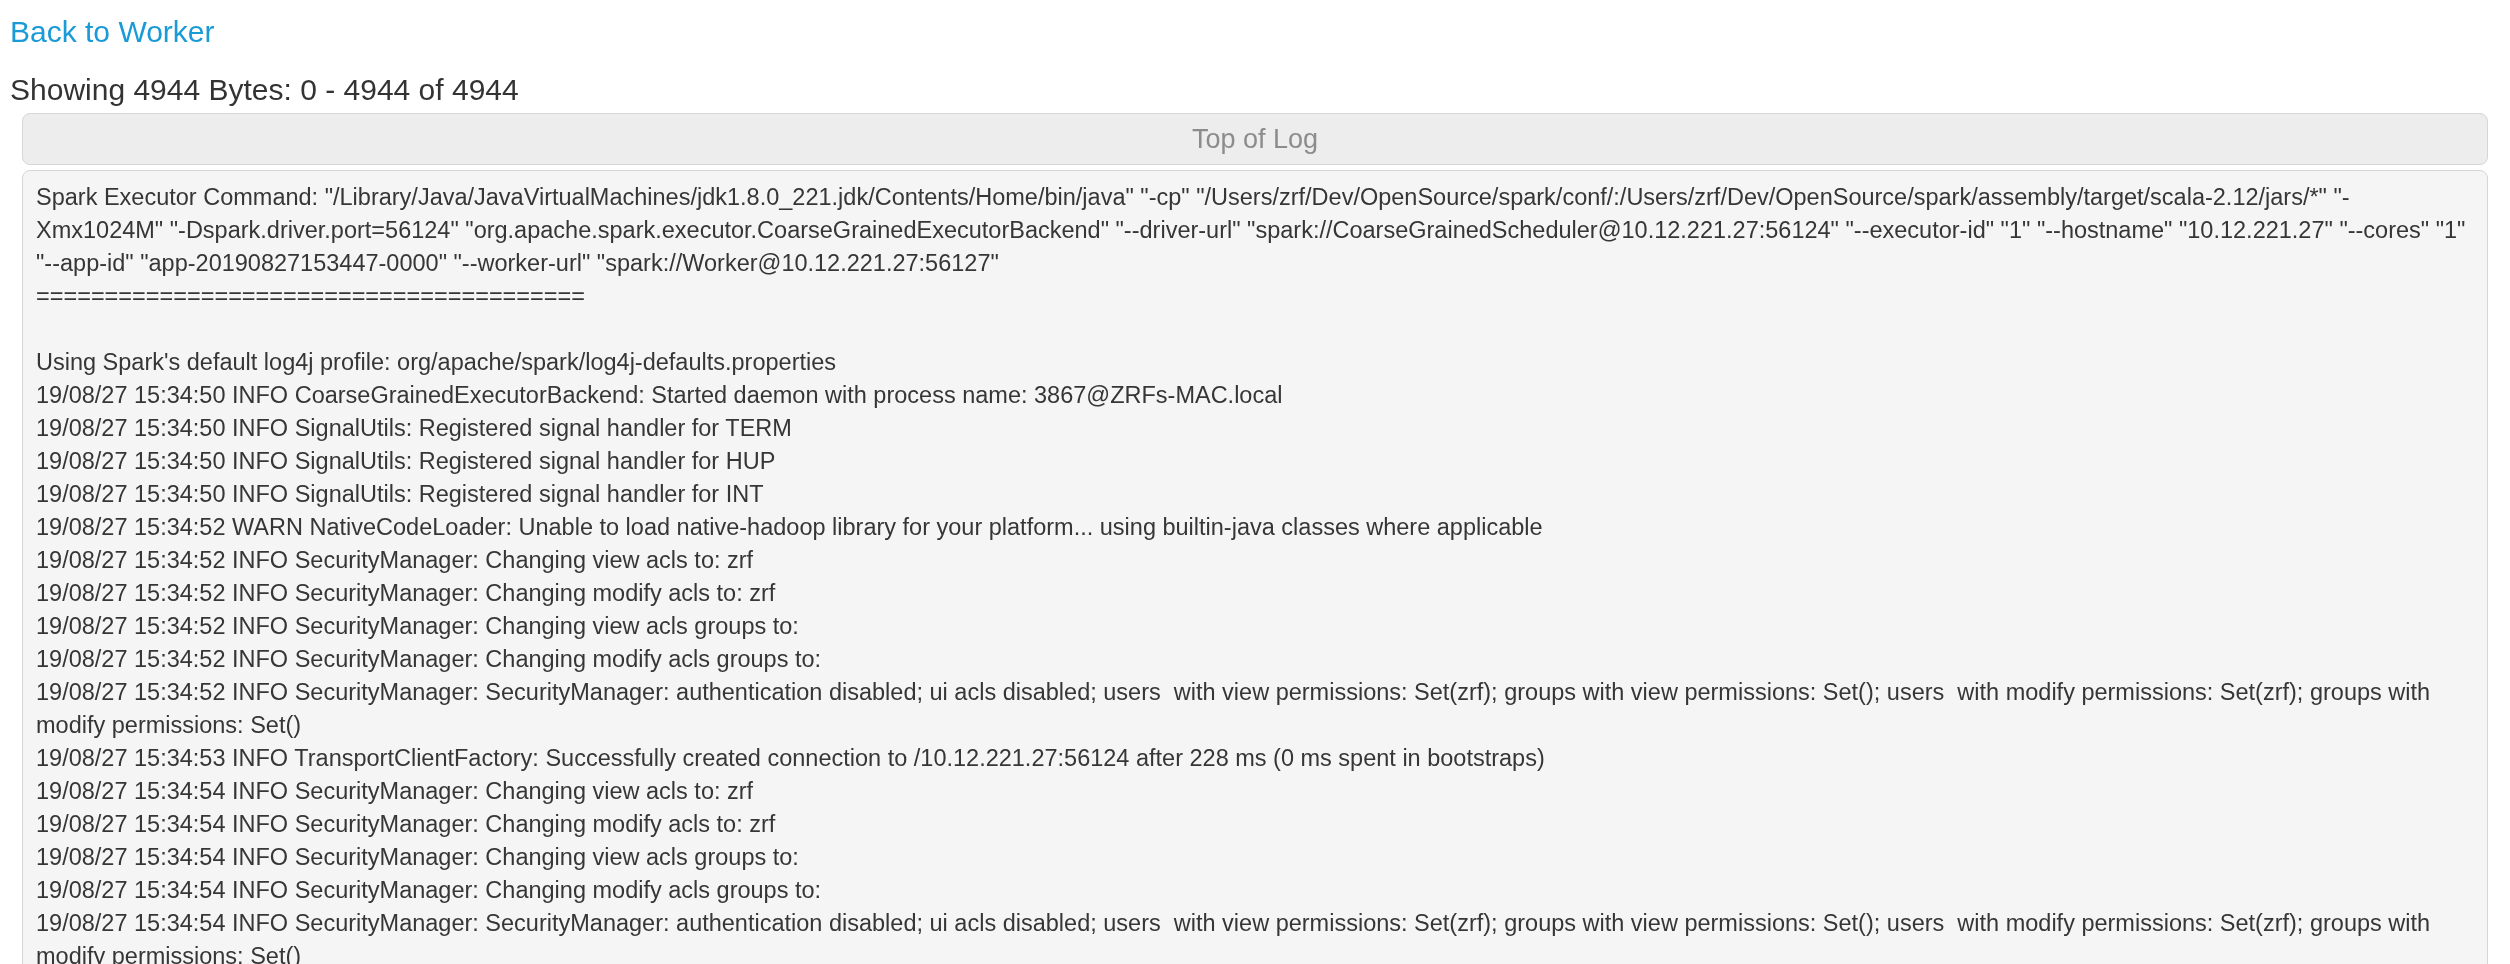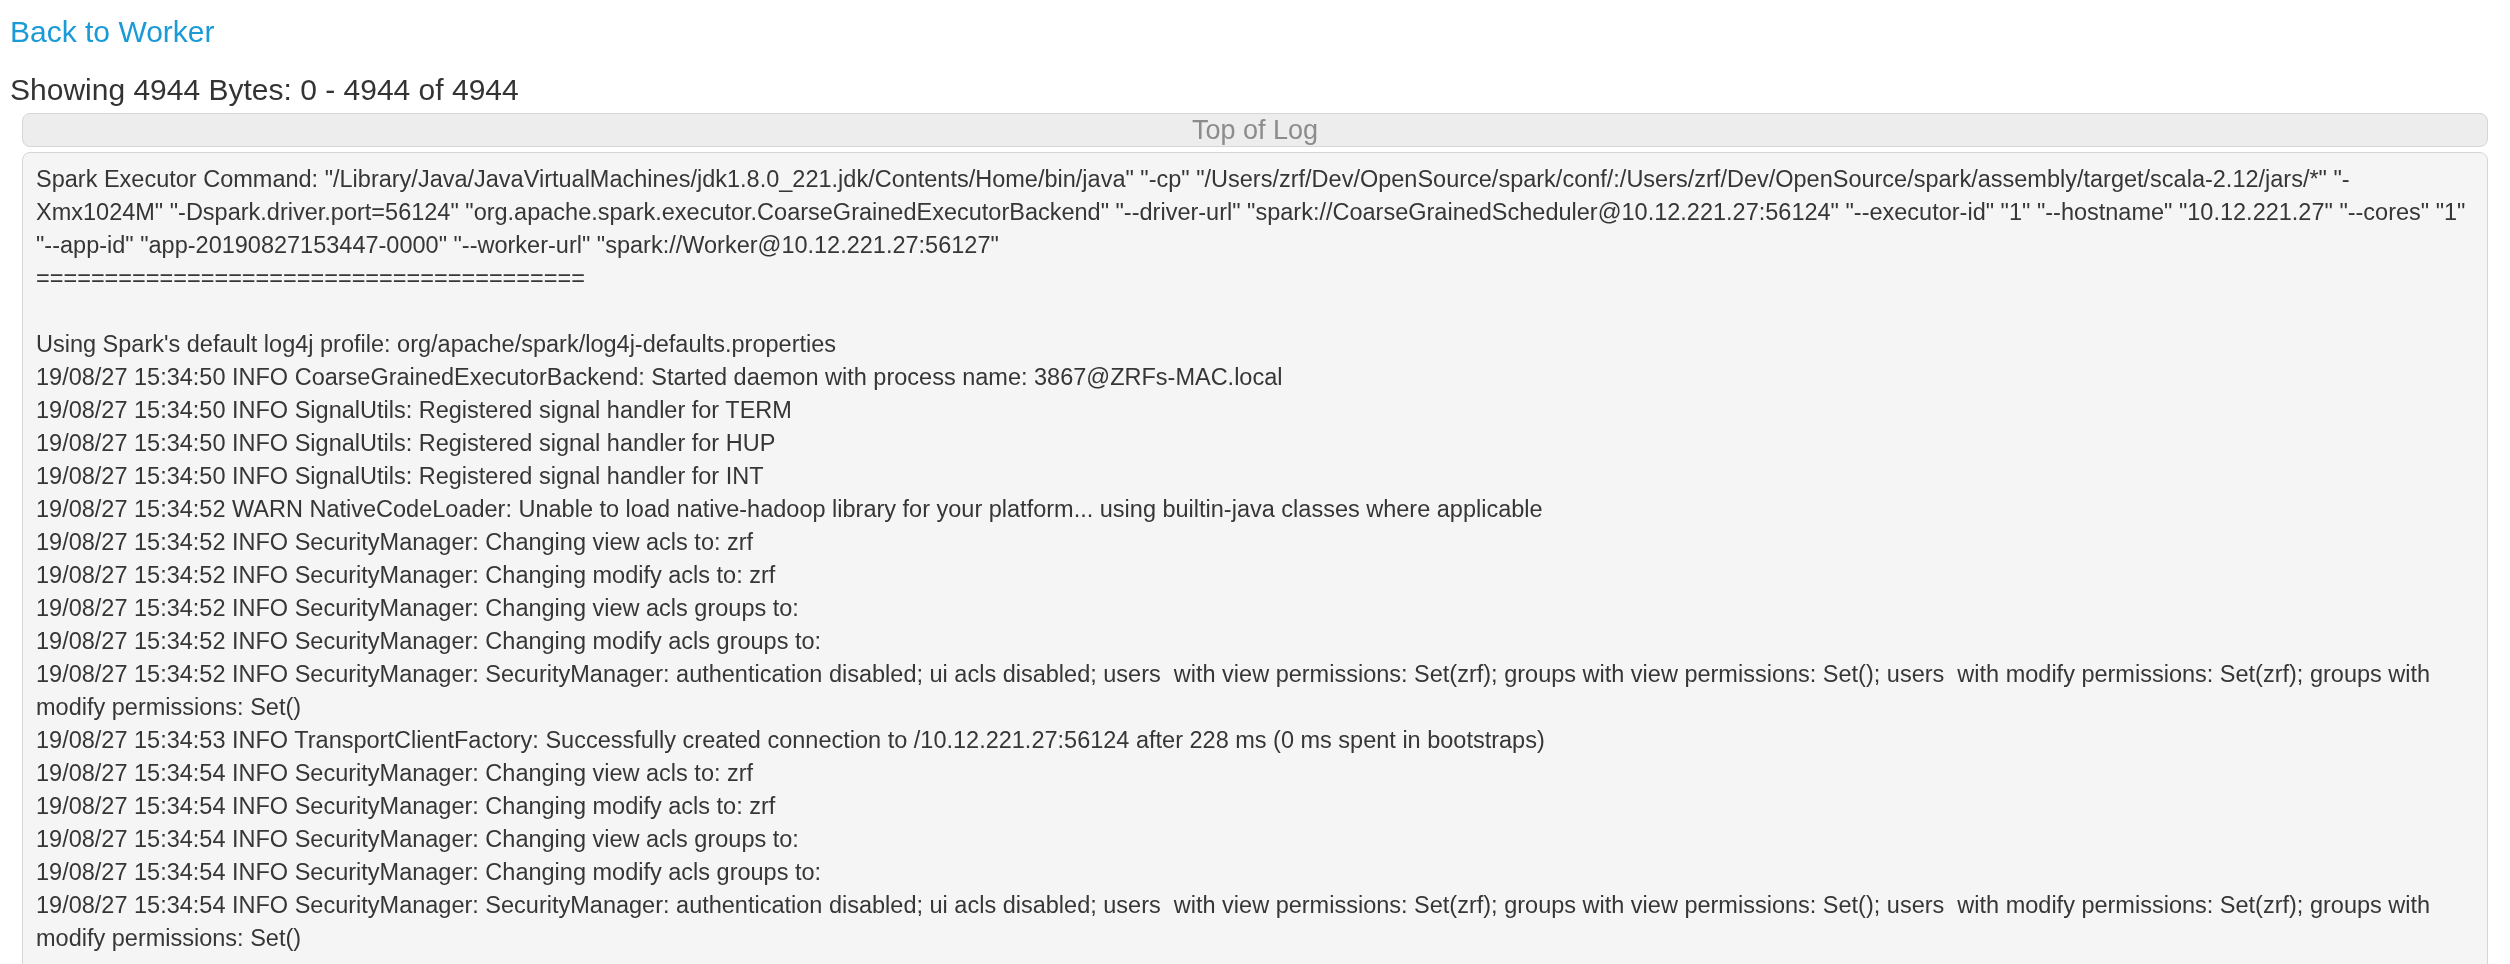--- a/index.html
+++ b/index.html
@@ -25,21 +25,21 @@
   }
   .byte-info {
     margin: 22px 0 0 10px;
     font-size: 30px;
     line-height: 35px;
     color: #333333;
   }
   .log-panel-header {
     box-sizing: border-box;
     margin: 6px 22px 0 22px;
-    height: 34px;
+    height: 52px;
     background: var(--panel-header-bg, #ededed);
     border: 1px solid var(--panel-border, #d6d6d6);
     border-radius: 8px;
     display: flex;
     align-items: center;
     justify-content: center;
     font-size: 27px;
     color: var(--muted-text, #8c8c8c);
   }
   .log-content {

